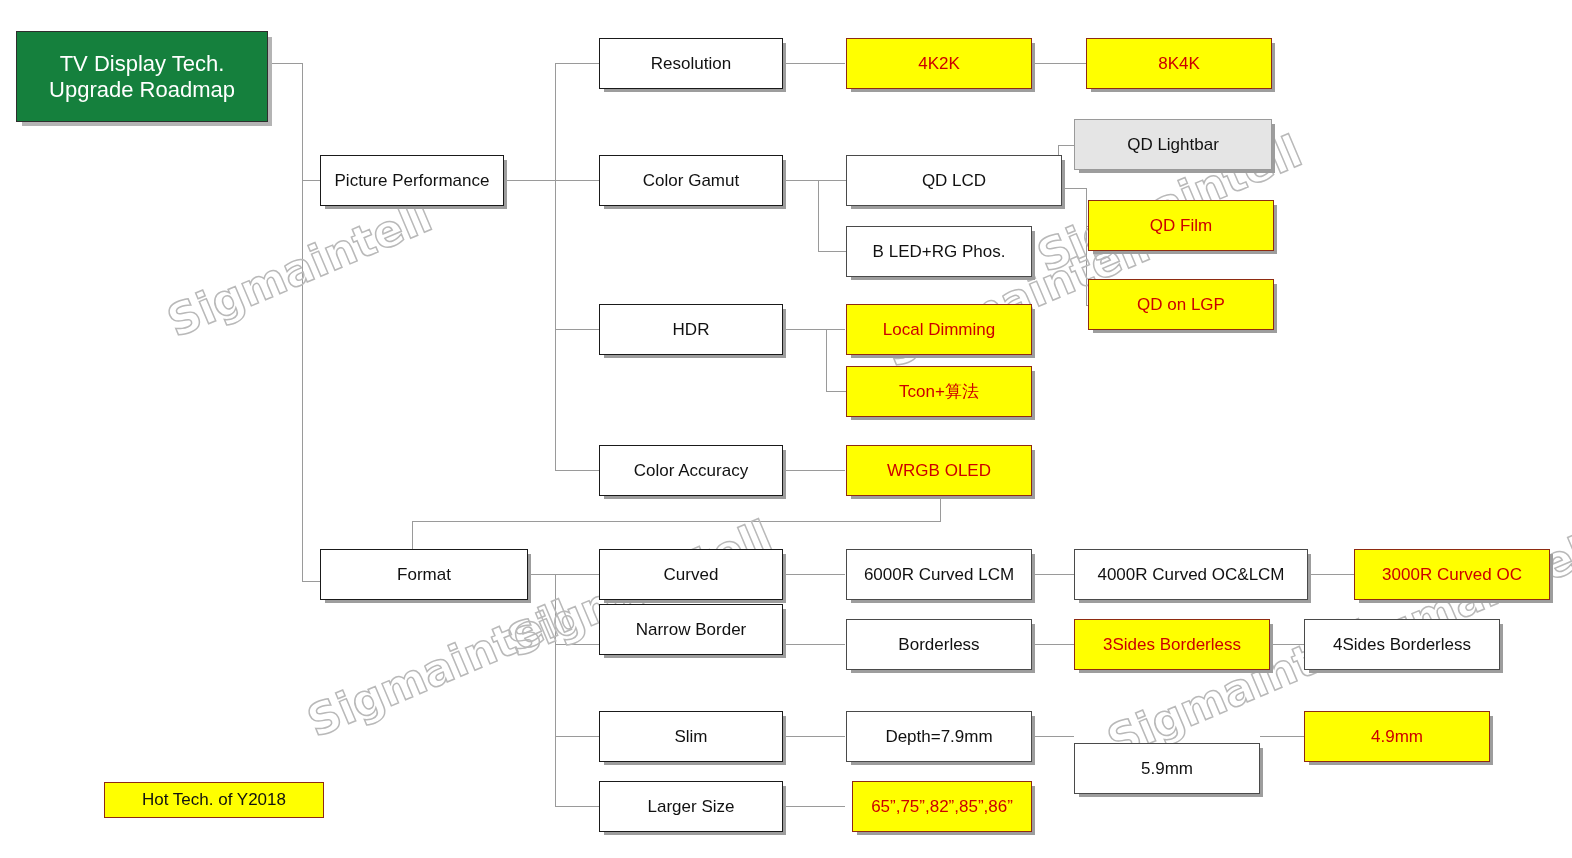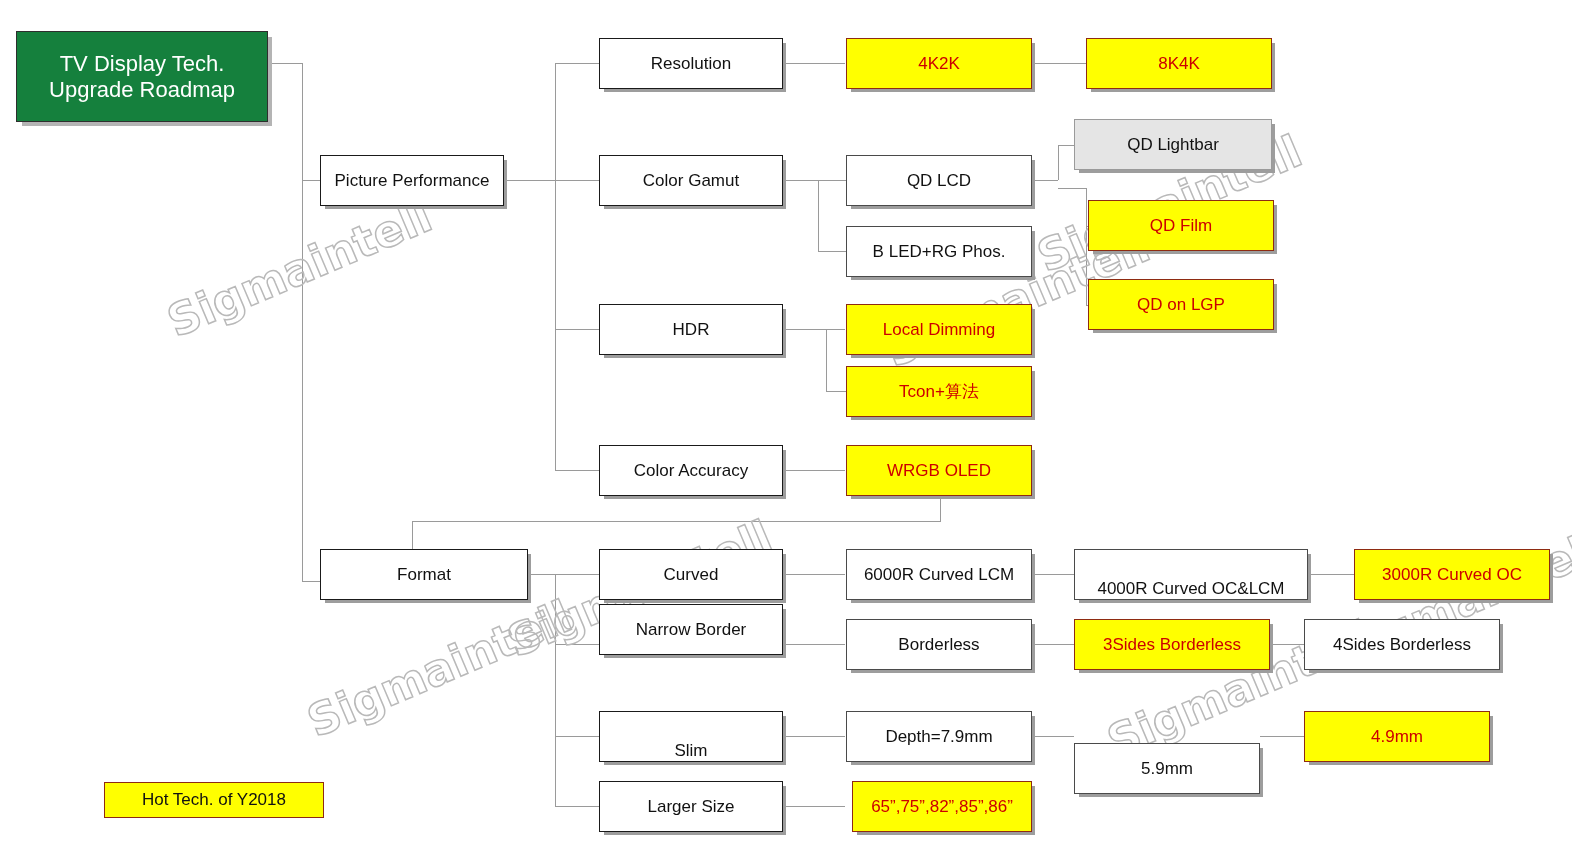--- a/index.html
+++ b/index.html
@@ -137,21 +137,21 @@
   <div class="node n-yellow" style="left:846px;top:38px;width:186px;height:51px;">
     <span class="txt">4K2K</span>
   </div>
   <div class="node n-yellow" style="left:1086px;top:38px;width:186px;height:51px;">
     <span class="txt">8K4K</span>
   </div>
 
   <div class="node n-white" style="left:599px;top:155px;width:184px;height:51px;">
     <span class="txt">Color Gamut</span>
   </div>
-  <div class="node n-thin" style="left:846px;top:155px;width:186px;height:51px;">
+  <div class="node n-thin" style="left:846px;top:155px;width:216px;height:51px;">
     <span class="txt">QD LCD</span>
   </div>
   <div class="node n-thin" style="left:846px;top:226px;width:186px;height:51px;">
     <span class="txt">B LED+RG Phos.</span>
   </div>
   <div class="node n-gray" style="left:1074px;top:119px;width:198px;height:51px;">
     <span class="txt">QD Lightbar</span>
   </div>
   <div class="node n-yellow" style="left:1088px;top:200px;width:186px;height:51px;">
     <span class="txt">QD Film</span>
@@ -176,41 +176,41 @@
   <div class="node n-yellow" style="left:846px;top:445px;width:186px;height:51px;">
     <span class="txt">WRGB OLED</span>
   </div>
 
   <div class="node n-white" style="left:599px;top:549px;width:184px;height:51px;">
     <span class="txt">Curved</span>
   </div>
   <div class="node n-thin" style="left:846px;top:549px;width:186px;height:51px;">
     <span class="txt">6000R Curved LCM</span>
   </div>
-  <div class="node n-thin" style="left:1074px;top:549px;width:234px;height:51px;align-items:flex-end;">
+  <div class="node n-thin" style="left:1074px;top:549px;width:234px;height:51px;">
     <span class="txt">4000R Curved OC&amp;LCM</span>
   </div>
   <div class="node n-yellow" style="left:1354px;top:549px;width:196px;height:51px;">
     <span class="txt">3000R Curved OC</span>
   </div>
 
   <div class="node n-white" style="left:599px;top:604px;width:184px;height:51px;">
     <span class="txt">Narrow Border</span>
   </div>
   <div class="node n-thin" style="left:846px;top:619px;width:186px;height:51px;">
     <span class="txt">Borderless</span>
   </div>
   <div class="node n-yellow" style="left:1074px;top:619px;width:196px;height:51px;">
     <span class="txt">3Sides Borderless</span>
   </div>
   <div class="node n-thin" style="left:1304px;top:619px;width:196px;height:51px;">
     <span class="txt">4Sides Borderless</span>
   </div>
 
-  <div class="node n-white" style="left:599px;top:711px;width:184px;height:51px;align-items:flex-end;">
+  <div class="node n-white" style="left:599px;top:711px;width:184px;height:51px;">
     <span class="txt">Slim</span>
   </div>
   <div class="node n-thin" style="left:846px;top:711px;width:186px;height:51px;">
     <span class="txt">Depth=7.9mm</span>
   </div>
   <div class="node n-thin" style="left:1074px;top:743px;width:186px;height:51px;">
     <span class="txt">5.9mm</span>
   </div>
   <div class="node n-yellow" style="left:1304px;top:711px;width:186px;height:51px;">
     <span class="txt">4.9mm</span>

